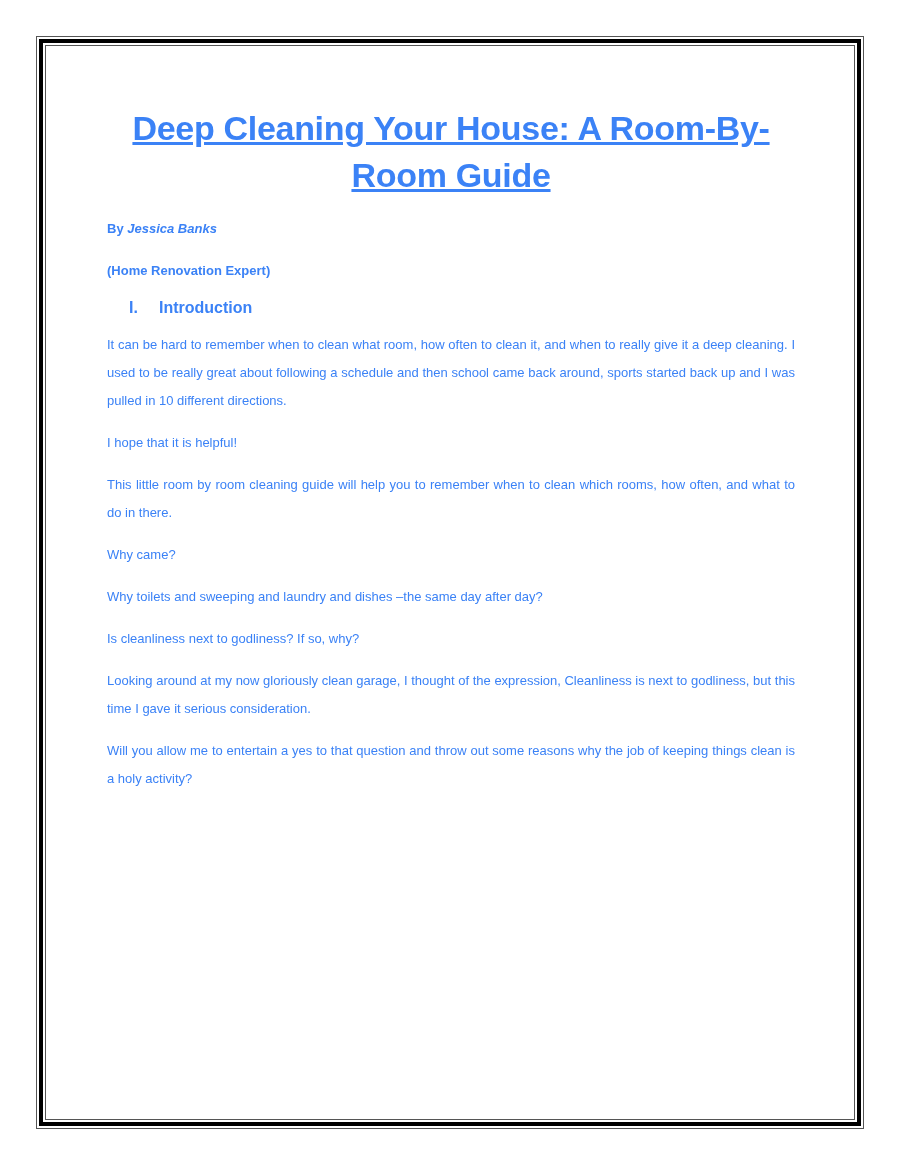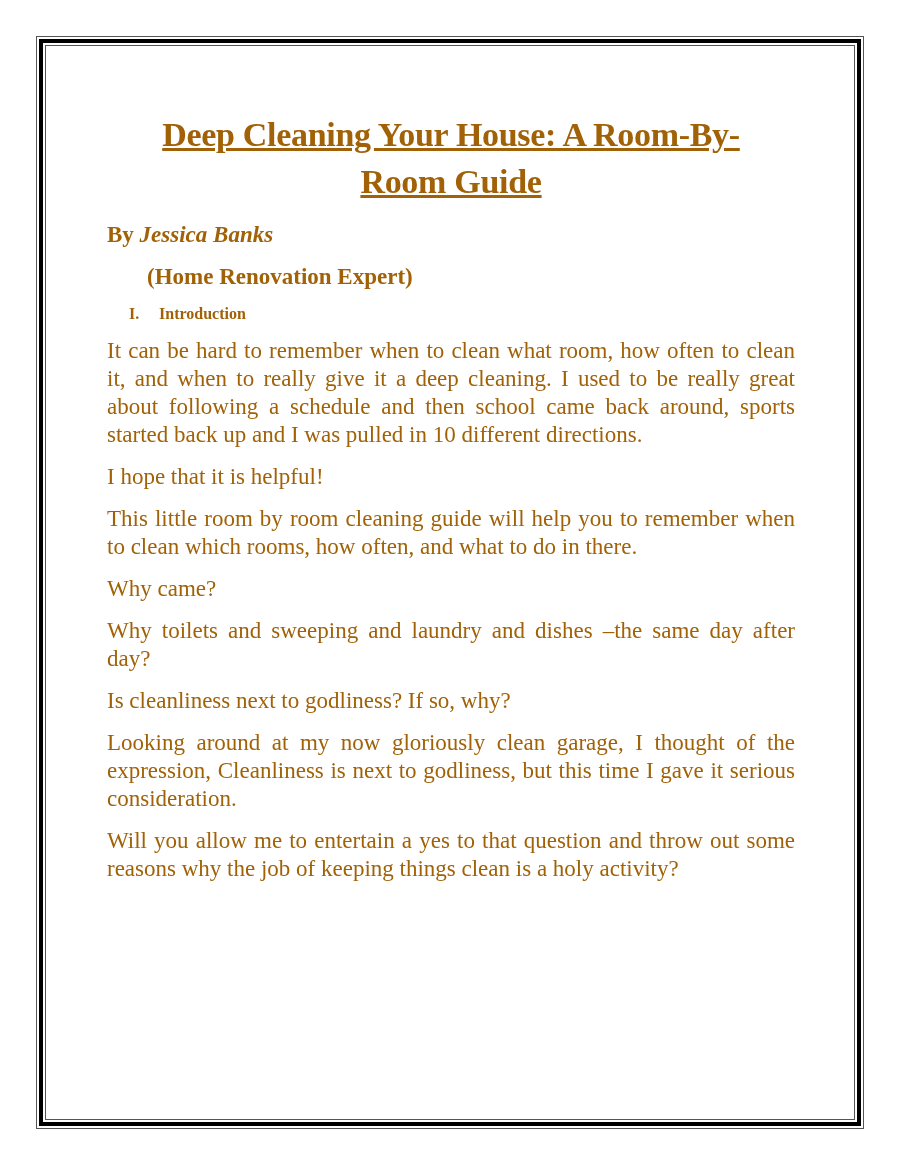--- a/index.html
+++ b/index.html
@@ -10,34 +10,34 @@
     }
     .frame-thick {
       position: absolute; left: 39px; top: 39px; width: 822px; height: 1087px;
       border: 4px solid #000; box-sizing: border-box;
     }
     .frame-inner {
       position: absolute; left: 45px; top: 45px; width: 810px; height: 1075px;
       border: 1px solid #555; box-sizing: border-box;
     }
     .content {
-      position: absolute; left: 107px; top: 111px; width: 688px;
-      font-family: Liberation Serif, serif;
-      color: #a16207;
+      position: absolute; left: 107px; top: 105px; width: 688px;
+      font-family: Liberation Sans, sans-serif;
+      color: #3b82f6;
     }
     .title {
       text-align: center; font-weight: bold; text-decoration: underline;
       font-size: 34px; line-height: 47px; margin: 0 0 16px 0; padding: 0 16px;
       letter-spacing: -0.3px;
     }
-    p { margin: 0; font-size: 23px; line-height: 28px; }
+    p { margin: 0; font-size: 13px; line-height: 28px; }
     .para { text-align: justify; margin-bottom: 14px; }
     .byline { font-weight: bold; margin-bottom: 14px; }
     .byline .author { font-style: italic; }
-    .bold-line { font-weight: bold; margin-bottom: 14px; margin-left: 40px; }
+    .bold-line { font-weight: bold; margin-bottom: 14px; }
     .section-head { font-weight: bold; margin-bottom: 14px; display: flex; }
     .section-head .num { display: inline-block; width: 52px; text-align: right; padding-right: 0; box-sizing: border-box; }
     .section-head .num-inner { display: inline-block; width: 30px; text-align: left; }
     .section-head .head-text { margin-left: 0; text-align: right; }
   </style>
 </head>
 <body>
 
 <div class="frame-outer"></div>
 <div class="frame-thick"></div>

